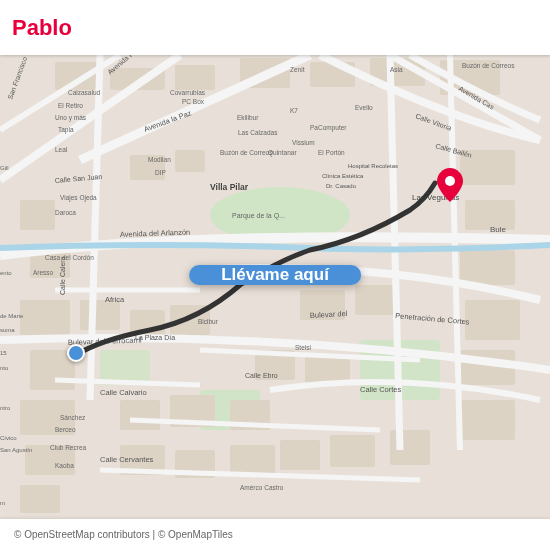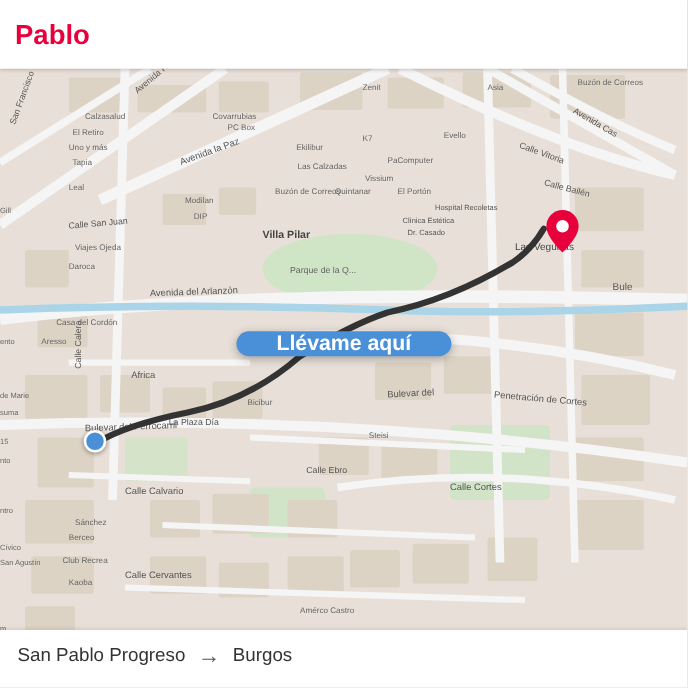--- a/index.html
+++ b/index.html
@@ -336,20 +336,16 @@
   <div id="origin-circle"></div>
 
   <svg id="dest-pin" viewBox="0 0 26 34" xmlns="http://www.w3.org/2000/svg">
     <path d="M13 0 C6 0 0 6 0 13 C0 22 13 34 13 34 C13 34 26 22 26 13 C26 6 20 0 13 0Z" fill="#e8003d"></path>
     <circle cx="13" cy="13" r="5" fill="white"></circle>
   </svg>
 
   <button id="center-button">Llévame aquí</button>
 
   <div id="bottom-bar">
-    <div id="route-info">
-      <span id="route-from">San Pablo Progreso</span>
-      <span id="arrow-icon">→</span>
-      <span id="route-to">Burgos</span>
-    </div>
+    <div id="copyright-text">© OpenStreetMap contributors | © OpenMapTiles</div>
   </div>
 
 </div>
 
 </body></html>

